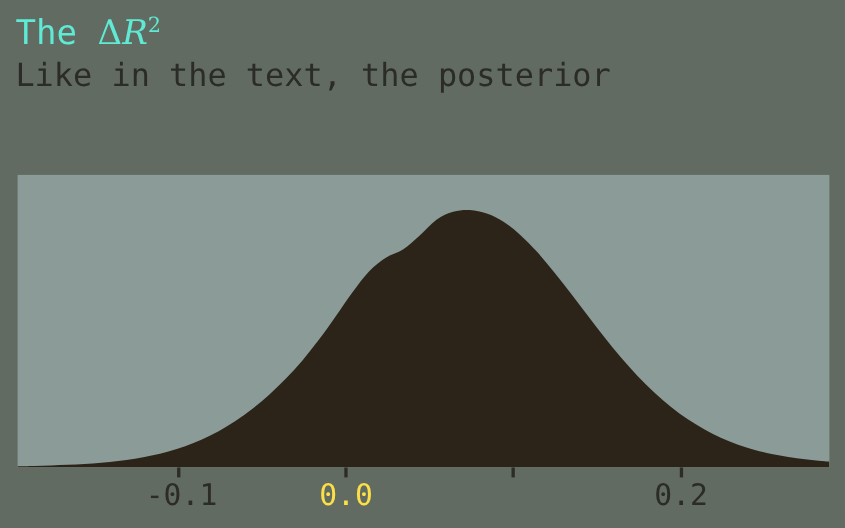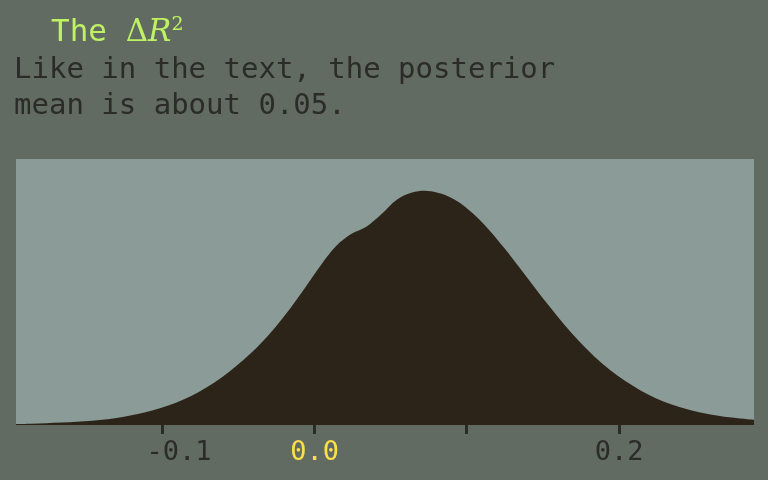--- a/index.html
+++ b/index.html
@@ -21,27 +21,26 @@
   }
 
   
   #header {
     position: absolute;
     left: 14px;
     top: 10px;
     width: 740px;
   }
   #title {
-    color: #bef264;
+    color: #5eead4;
     font-family: "DejaVu Sans Mono", "Liberation Mono", monospace;
     font-size: 31px;
     line-height: 40px;
     letter-spacing: 0px;
     white-space: nowrap;
-    margin-left: 37px;
   }
   #title .mathpart {
     font-family: "DejaVu Serif", "Liberation Serif", serif;
     font-style: italic;
     font-size: 31px;
   }
   #title .mathpart .delta {
     font-style: normal;
   }
   #title sup {
@@ -107,33 +106,32 @@
 </head>
 <body>
 
 <div id="root">
 
   <div id="header">
 
     <div id="title"><span>The </span><span class="mathpart"><span class="delta">Δ</span><span>R</span><sup>2</sup></span></div>
 
     <div class="subline">Like in the text, the posterior</div>
-    <div class="subline">mean is about 0.05.</div>
   </div>
 
   <div id="plot-wrap">
     <div id="plot-bg" style="background: rgb(139, 155, 151);"></div>
     <svg id="density-svg" viewBox="0 0 738 266" preserveAspectRatio="none" aria-hidden="true">
       <path id="density-path" fill="#2d2419" stroke="none" d="M 0.00 264.94 C 2.54 264.89, 10.15 264.80, 15.23 264.67 C 20.31 264.54, 25.39 264.32, 30.46 264.14 C 35.54 263.96, 40.62 263.83, 45.70 263.61 C 50.77 263.38, 55.85 263.12, 60.93 262.81 C 66.01 262.50, 71.08 262.19, 76.16 261.74 C 81.24 261.30, 86.32 260.77, 91.39 260.15 C 96.47 259.53, 101.55 258.86, 106.63 258.02 C 111.70 257.18, 116.78 256.20, 121.86 255.09 C 126.93 253.99, 132.01 252.79, 137.09 251.37 C 142.17 249.95, 147.24 248.40, 152.32 246.58 C 157.40 244.76, 162.48 242.72, 167.55 240.46 C 172.63 238.20, 177.71 235.81, 182.79 233.02 C 187.86 230.22, 192.94 227.08, 198.02 223.71 C 203.10 220.34, 208.17 216.75, 213.25 212.80 C 218.33 208.85, 223.41 204.60, 228.48 200.03 C 233.56 195.47, 238.64 190.63, 243.72 185.40 C 248.79 180.17, 253.87 174.63, 258.95 168.64 C 264.02 162.66, 269.10 156.23, 274.18 149.49 C 279.26 142.75, 284.33 135.39, 289.41 128.21 C 294.49 121.03, 299.57 113.23, 304.64 106.40 C 309.72 99.57, 314.80 92.48, 319.88 87.25 C 324.95 82.02, 330.03 78.25, 335.11 75.01 C 340.19 71.78, 345.26 71.16, 350.34 67.83 C 355.42 64.51, 360.50 59.58, 365.57 55.06 C 370.65 50.54, 375.73 44.29, 380.80 40.70 C 385.88 37.11, 390.96 34.98, 396.04 33.52 C 401.11 32.05, 406.19 31.65, 411.27 31.92 C 416.35 32.19, 421.42 33.34, 426.50 35.11 C 431.58 36.89, 436.66 39.32, 441.73 42.56 C 446.81 45.80, 451.89 49.96, 456.97 54.53 C 462.04 59.10, 467.12 64.37, 472.20 69.96 C 477.28 75.54, 482.35 81.79, 487.43 88.05 C 492.51 94.30, 497.59 100.90, 502.66 107.46 C 507.74 114.03, 512.82 120.81, 517.89 127.41 C 522.97 134.02, 528.05 140.71, 533.13 147.10 C 538.20 153.48, 543.28 159.78, 548.36 165.72 C 553.44 171.66, 558.51 177.38, 563.59 182.74 C 568.67 188.11, 573.75 193.20, 578.82 197.90 C 583.90 202.60, 588.98 206.90, 594.06 210.94 C 599.13 214.97, 604.21 218.70, 609.29 222.11 C 614.37 225.52, 619.44 228.58, 624.52 231.42 C 629.60 234.26, 634.67 236.83, 639.75 239.13 C 644.83 241.44, 649.91 243.43, 654.98 245.25 C 660.06 247.07, 665.14 248.62, 670.22 250.04 C 675.29 251.46, 680.37 252.70, 685.45 253.76 C 690.53 254.83, 695.60 255.63, 700.68 256.42 C 705.76 257.22, 710.84 257.93, 715.91 258.55 C 720.99 259.17, 727.46 259.79, 731.15 260.15 C 734.83 260.50, 736.86 260.59, 738.00 260.68 L 738 266 L 0 266 Z"></path>
     </svg>
   </div>
 
   <div id="axis">
       <div class="tick-mark" style="left: 160.729px; background: rgb(43, 43, 40);"></div>
-      <div class="tick-label" style="left: 179px; color: rgb(43, 43, 40);">-0.1</div>
+      <div class="tick-label" style="left: 165px; color: rgb(43, 43, 40);">-0.1</div>
       <div class="tick-mark" style="left: 313.051px; background: rgb(43, 43, 40);"></div>
       <div class="tick-label" style="left: 314.551px; color: #fde047;">0.0</div>
       <div class="tick-mark" style="left: 465.373px; background: rgb(43, 43, 40);"></div>
       <div class="tick-mark" style="left: 617.695px; background: rgb(43, 43, 40);"></div>
       <div class="tick-label" style="left: 619.195px; color: rgb(43, 43, 40);">0.2</div>
     </div>
 
 </div>
 
 </body></html>

